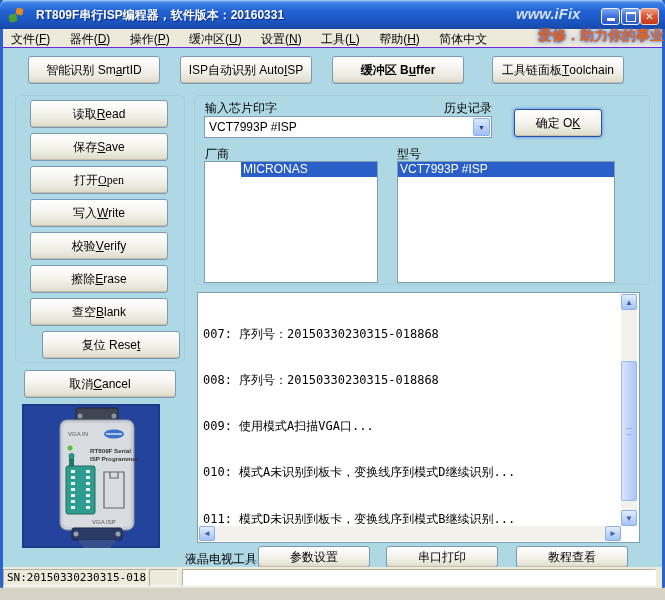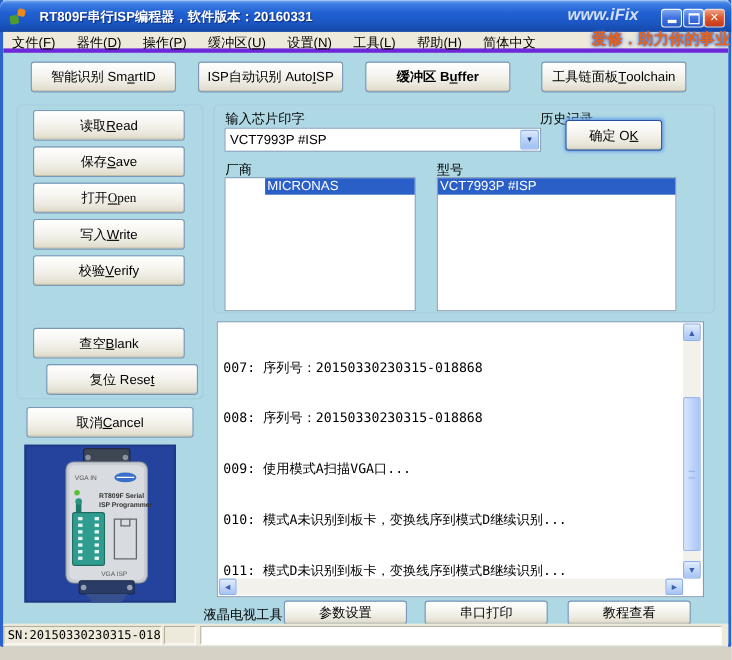--- a/index.html
+++ b/index.html
@@ -21,21 +21,21 @@
        color:#fff;font-size:10px;line-height:15px;text-align:center;box-sizing:border-box;z-index:5;}
   .winbtn.close{background:linear-gradient(180deg,#F0A088 0%,#DE5A30 45%,#C23A18 100%);border-color:#F4D8C8;font-weight:bold;}
   .minglyph{display:inline-block;width:8px;height:3px;background:#fff;margin-top:9px;}
   .maxglyph{display:inline-block;width:8px;height:7px;border:1px solid #fff;border-top:2px solid #fff;margin-top:3px;}
   .wm1{position:absolute;left:516px;top:5px;z-index:1;color:rgba(255,255,255,.8);font-style:italic;
        font-weight:bold;font-size:15px;white-space:nowrap;}
   .wm2{position:absolute;right:1px;top:27px;z-index:6;color:#E8641C;font-weight:bold;font-size:14px;
        white-space:nowrap;text-shadow:0 0 5px #2B63CE,0 0 2px #2B63CE;}
   
   .menubar{position:absolute;left:3px;top:29px;width:659px;height:19px;background:#EDEADC;
-       border-bottom:4px solid #6d28d9;box-sizing:border-box;}
+       border-bottom:1px solid #6d28d9;box-sizing:border-box;}
   .menuitem{display:inline-block;padding:2px 8px 0 8px;height:17px;cursor:default;}
   
   .xpbtn{position:absolute;box-sizing:border-box;border:1px solid #7C98B8;border-radius:3px;
        background:linear-gradient(180deg,#FFFFFF 0%,#F6F5F0 40%,#ECEADF 72%,#DDD9C8 100%);
        font-size:12px;text-align:center;color:#000;display:flex;align-items:center;justify-content:center;
        box-shadow:inset 0 -1px 0 rgba(150,140,110,.35);white-space:nowrap;}
   .xpbtn.default{border-color:#28509E;box-shadow:0 0 3px 1px #6FA6E8,inset 0 -1px 0 rgba(150,140,110,.3);}
   .groupbox{position:absolute;border:1px solid #A5CBDC;border-radius:5px;box-sizing:border-box;}
   .lbl{position:absolute;font-size:12px;white-space:nowrap;}
   .sunken{position:absolute;box-sizing:border-box;border:1px solid #7F9DB9;background:#fff;}
@@ -100,20 +100,21 @@
   <div class="xpbtn" style="left:180px;top:56px;width:132px;height:28px;">ISP自动识别 Auto<u>I</u>SP</div>
   <div class="xpbtn" style="left:332px;top:56px;width:132px;height:28px;font-weight:bold;">缓冲区 B<u>u</u>ffer</div>
   <div class="xpbtn" style="left:492px;top:56px;width:132px;height:28px;">工具链面板 <u>T</u>oolchain</div>
 
   <div class="groupbox" style="left:15px;top:95px;width:170px;height:268px;"></div>
   <div class="xpbtn" style="left:30px;top:100px;width:138px;height:28px;">读取 <u>R</u>ead</div>
   <div class="xpbtn" style="left:30px;top:133px;width:138px;height:28px;justify-content:center;">保存 <u>S</u>ave</div>
   <div class="xpbtn" style="left:30px;top:166px;width:138px;height:28px;font-family:Liberation Serif, serif;">打开 <u>O</u>pen</div>
   <div class="xpbtn" style="left:30px;top:199px;width:138px;height:28px;">写入 <u>W</u>rite</div>
   <div class="xpbtn" style="left:30px;top:232px;width:138px;height:28px;">校验 <u>V</u>erify</div>
+  <div class="xpbtn" style="left:30px;top:265px;width:138px;height:28px;">擦除 <u>E</u>rase</div>
   <div class="xpbtn" style="left:30px;top:298px;width:138px;height:28px;">查空 <u>B</u>lank</div>
   <div class="xpbtn" style="left:42px;top:331px;width:138px;height:28px;">复位 Rese<u>t</u></div>
   <div class="xpbtn" style="left:24px;top:370px;width:152px;height:28px;">取消 <u>C</u>ancel</div>
 
   <div class="photo">
     <svg width="138" height="144" viewBox="0 0 138 144">
       <rect x="0" y="0" width="138" height="144" fill="#24439C"></rect>
       <rect x="0" y="0" width="138" height="144" fill="none" stroke="#16306E" stroke-width="4" opacity="0.45"></rect>
       <rect x="54" y="4" width="42" height="16" rx="2" fill="#3E4654" stroke="#20242C"></rect>
       <circle cx="58" cy="12" r="2.5" fill="#8A92A0"></circle>
@@ -149,21 +150,21 @@
       <text x="70" y="120" font-size="6" fill="#555">VGA ISP</text>
       <rect x="50" y="124" width="50" height="12" rx="2" fill="#2A3C66" stroke="#1A2848"></rect>
       <path d="M56 136 L94 136 L88 144 L62 144 Z" fill="#35508C"></path>
       <circle cx="54" cy="130" r="2.5" fill="#98A0B0"></circle>
         <circle cx="96" cy="130" r="2.5" fill="#98A0B0"></circle>
     </svg>
   </div>
 
   <div class="groupbox" style="left:194px;top:95px;width:456px;height:190px;"></div>
   <div class="lbl" style="left:205px;top:100px;">输入芯片印字</div>
-  <div class="lbl" style="left:444px;top:100px;margin-left:47px;">历史记录</div>
+  <div class="lbl" style="left:444px;top:100px;">历史记录</div>
   <div class="sunken" style="left:204px;top:116px;width:288px;height:22px;">
     <span class="combo-text">VCT7993P #ISP</span>
     <span class="combo-btn">
         <span>▼</span>
       </span>
   </div>
   <div class="xpbtn default" style="left:514px;top:109px;width:88px;height:28px;">确定 O<u>K</u></div>
   <div class="lbl" style="left:205px;top:146px;">厂商</div>
   <div class="lbl" style="left:397px;top:146px;">型号</div>
   <div class="sunken" style="left:204px;top:161px;width:174px;height:122px;padding-left:36px;">

